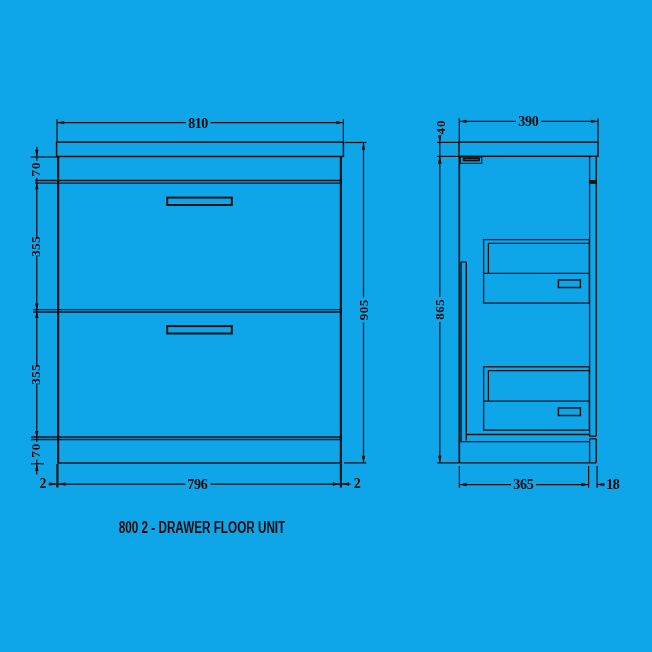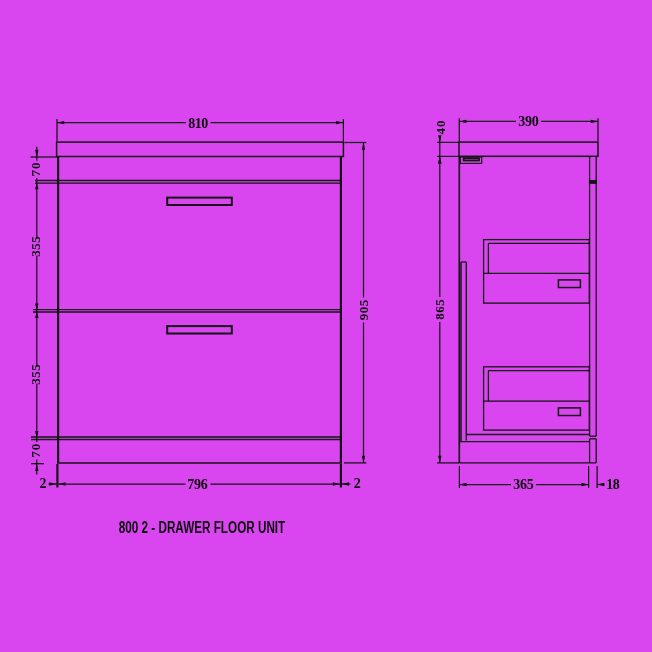--- a/index.html
+++ b/index.html
@@ -1,16 +1,16 @@
 <!DOCTYPE html>
 <html><head>
 <meta charset="utf-8">
 <style>
 html,body{margin:0;padding:0;background:#fff}
-#page{width:652px;height:652px;position:relative;background:#d946ef}
+#page{width:652px;height:652px;position:relative;background:#0ea5e9}
 svg{display:block}
 text{font-family:"Liberation Serif",serif;font-weight:bold;fill:#0d0d0d}
 .t{font-size:14px}
 .tr{font-size:13px}
 .title{font-family:"Liberation Sans",sans-serif;font-weight:bold;font-size:16px;letter-spacing:0px}
 </style>
 </head>
 <body>
 <div id="page">
 <svg width="652" height="652" viewBox="0 0 652 652" fill="none" stroke-linecap="butt" style="filter:blur(0.25px)">

